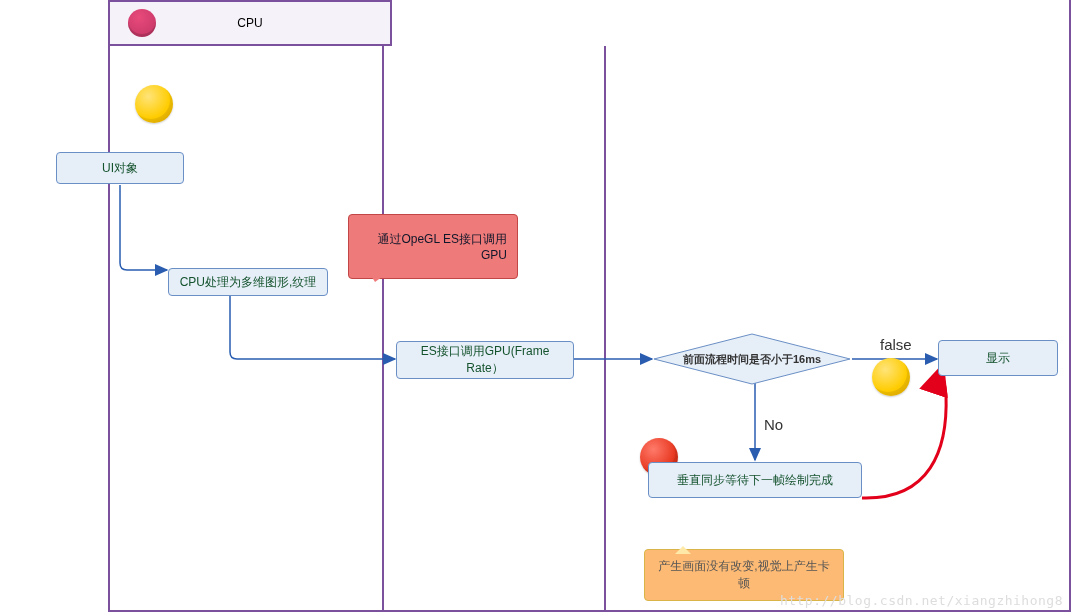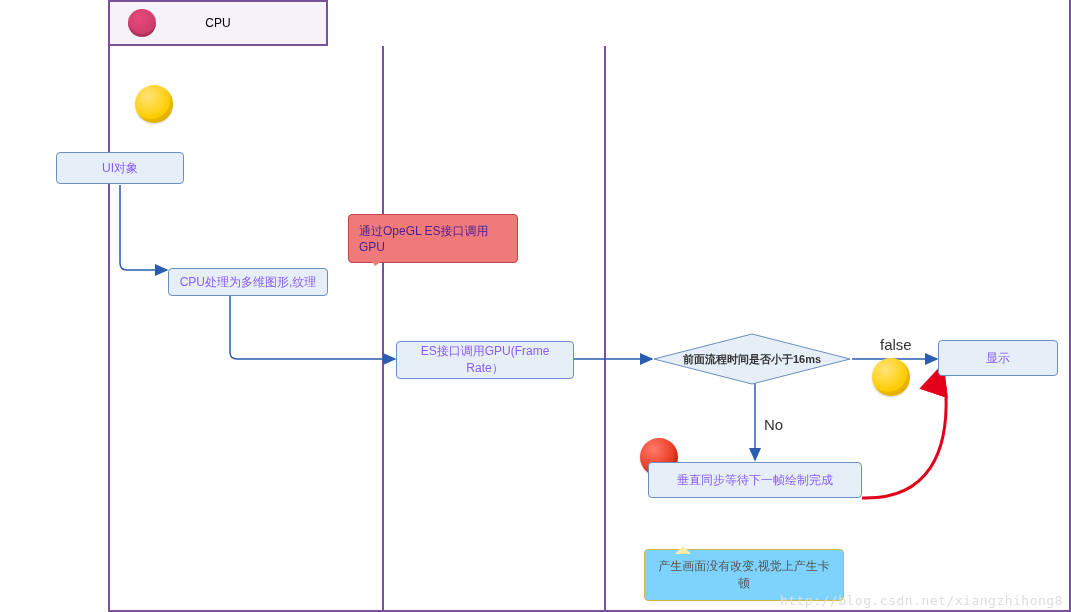--- a/index.html
+++ b/index.html
@@ -22,21 +22,21 @@
     }
     .lane-header {
       border: 2px solid #7b519d;
       background: #f5f2f9;
       display: flex;
       align-items: center;
       justify-content: center;
       position: relative;
     }
     .lane-header + .lane-header { border-left: none; }
-    .lane1 { width: 220px; }
+    .lane1 { width: 284px; }
     .lane2 { width: 222px; }
     .lane3 { width: 466px; }
     .lane-divider {
       position: absolute;
       top: 46px;
       bottom: 0;
       border-left: 2px solid #7b519d;
     }
     .outer-border {
       position: absolute;
@@ -59,43 +59,44 @@
     .box {
       position: absolute;
       background: #e6eef8;
       border: 1px solid #6a8fc5;
       border-radius: 4px;
       padding: 6px 10px;
       display: flex;
       align-items: center;
       justify-content: center;
       text-align: center;
-      color: #8b5cf6;
+      color: #14532d;
       font-size: 12px;
     }
     .callout-red {
       position: absolute;
       background: #ef7a7a;
       border: 1px solid #c24646;
       border-radius: 4px;
-      padding: 8px 10px;
-      color: #4c1d95;
-      font-size: 12px;
+      padding: 16px 10px;
+      color: #0f172a;
+      font-size: 12px;
+      text-align: right;
     }
     .callout-red::after {
       content: "";
       position: absolute;
       left: 18px; bottom: -12px;
       border: 8px solid transparent;
       border-top-color: #ef7a7a;
       transform: skewX(-20deg);
     }
     .callout-yellow {
       position: absolute;
-      background: #7dd3fc;
+      background: #fdba74;
       border: 1px solid #d9b548;
       border-radius: 4px;
       padding: 8px 10px;
       color: #555;
       font-size: 12px;
       text-align: center;
     }
     .callout-yellow::after {
       content: "";
       position: absolute;

